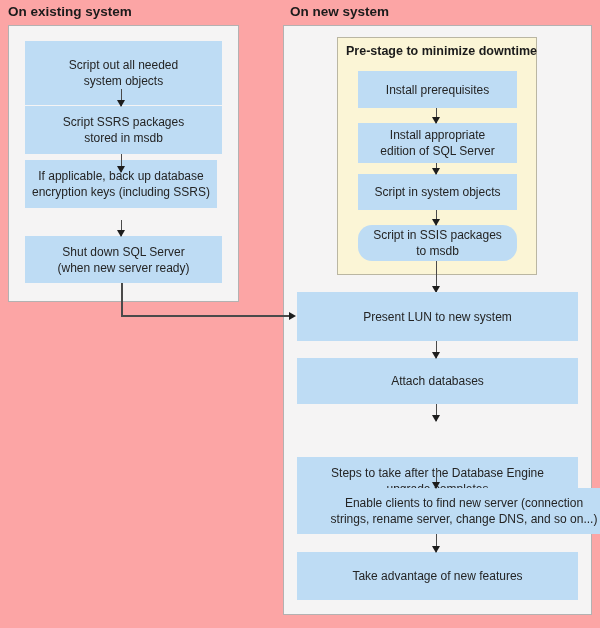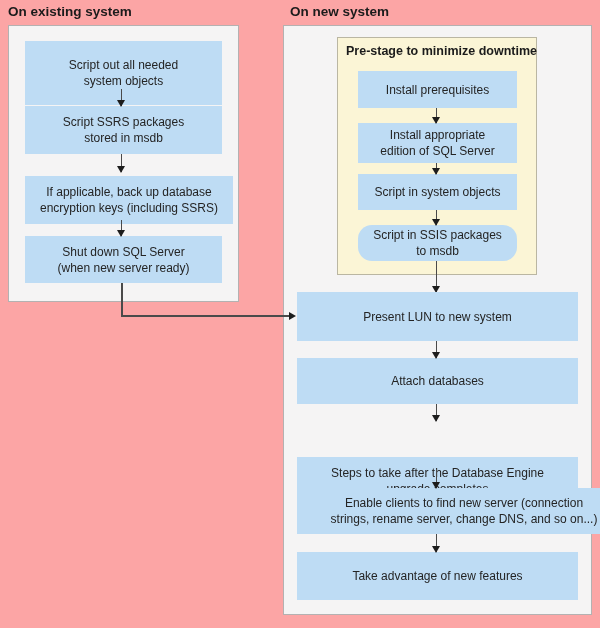--- a/index.html
+++ b/index.html
@@ -53,21 +53,21 @@
 
   <div class="panel" style="left:8px;top:25px;width:231px;height:277px;"></div>
   <div class="panel" style="left:283px;top:25px;width:309px;height:590px;"></div>
   <div class="prestage" style="left:337px;top:37px;width:200px;height:238px;"></div>
   <div class="prestage-title">Pre-stage to minimize downtime</div>
 
   <div class="node" style="left:25px;top:41px;width:197px;height:64px;">Script out all needed
 system objects</div>
   <div class="node" style="left:25px;top:106px;width:197px;height:48px;">Script SSRS packages
 stored in msdb</div>
-  <div class="node" style="left:25px;top:176px;width:208px;height:48px;">If applicable, back up database
+  <div class="node" style="left:25px;top:160px;width:192px;height:48px;">If applicable, back up database
 encryption keys (including SSRS)</div>
   <div class="node" style="left:25px;top:236px;width:197px;height:47px;">Shut down SQL Server
 (when new server ready)</div>
 
   <div class="varrow" style="left:121px;top:89px;height:17px;"></div>
   <div class="varrow" style="left:121px;top:154px;height:18px;"></div>
   <div class="varrow" style="left:121px;top:220px;height:16px;"></div>
 
   <div class="node" style="left:358px;top:71px;width:159px;height:37px;">Install prerequisites</div>
   <div class="node" style="left:358px;top:123px;width:159px;height:40px;">Install appropriate

